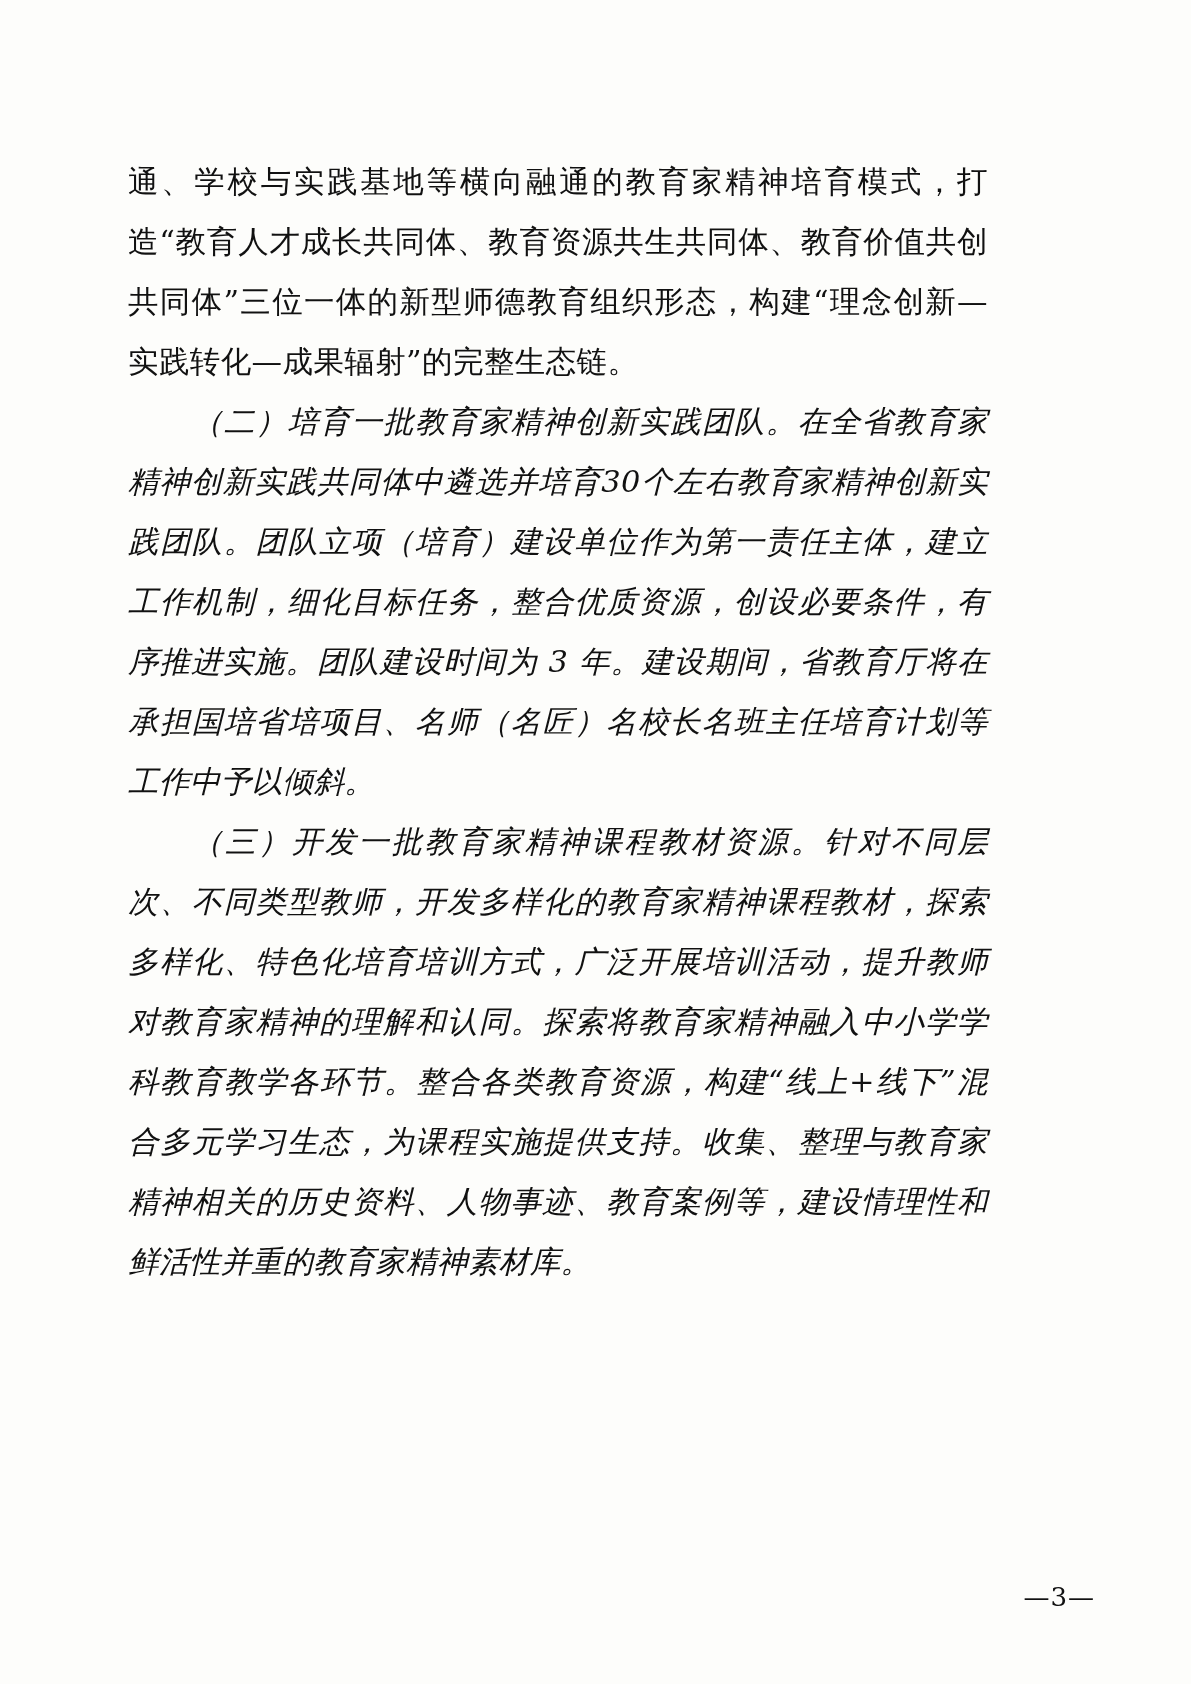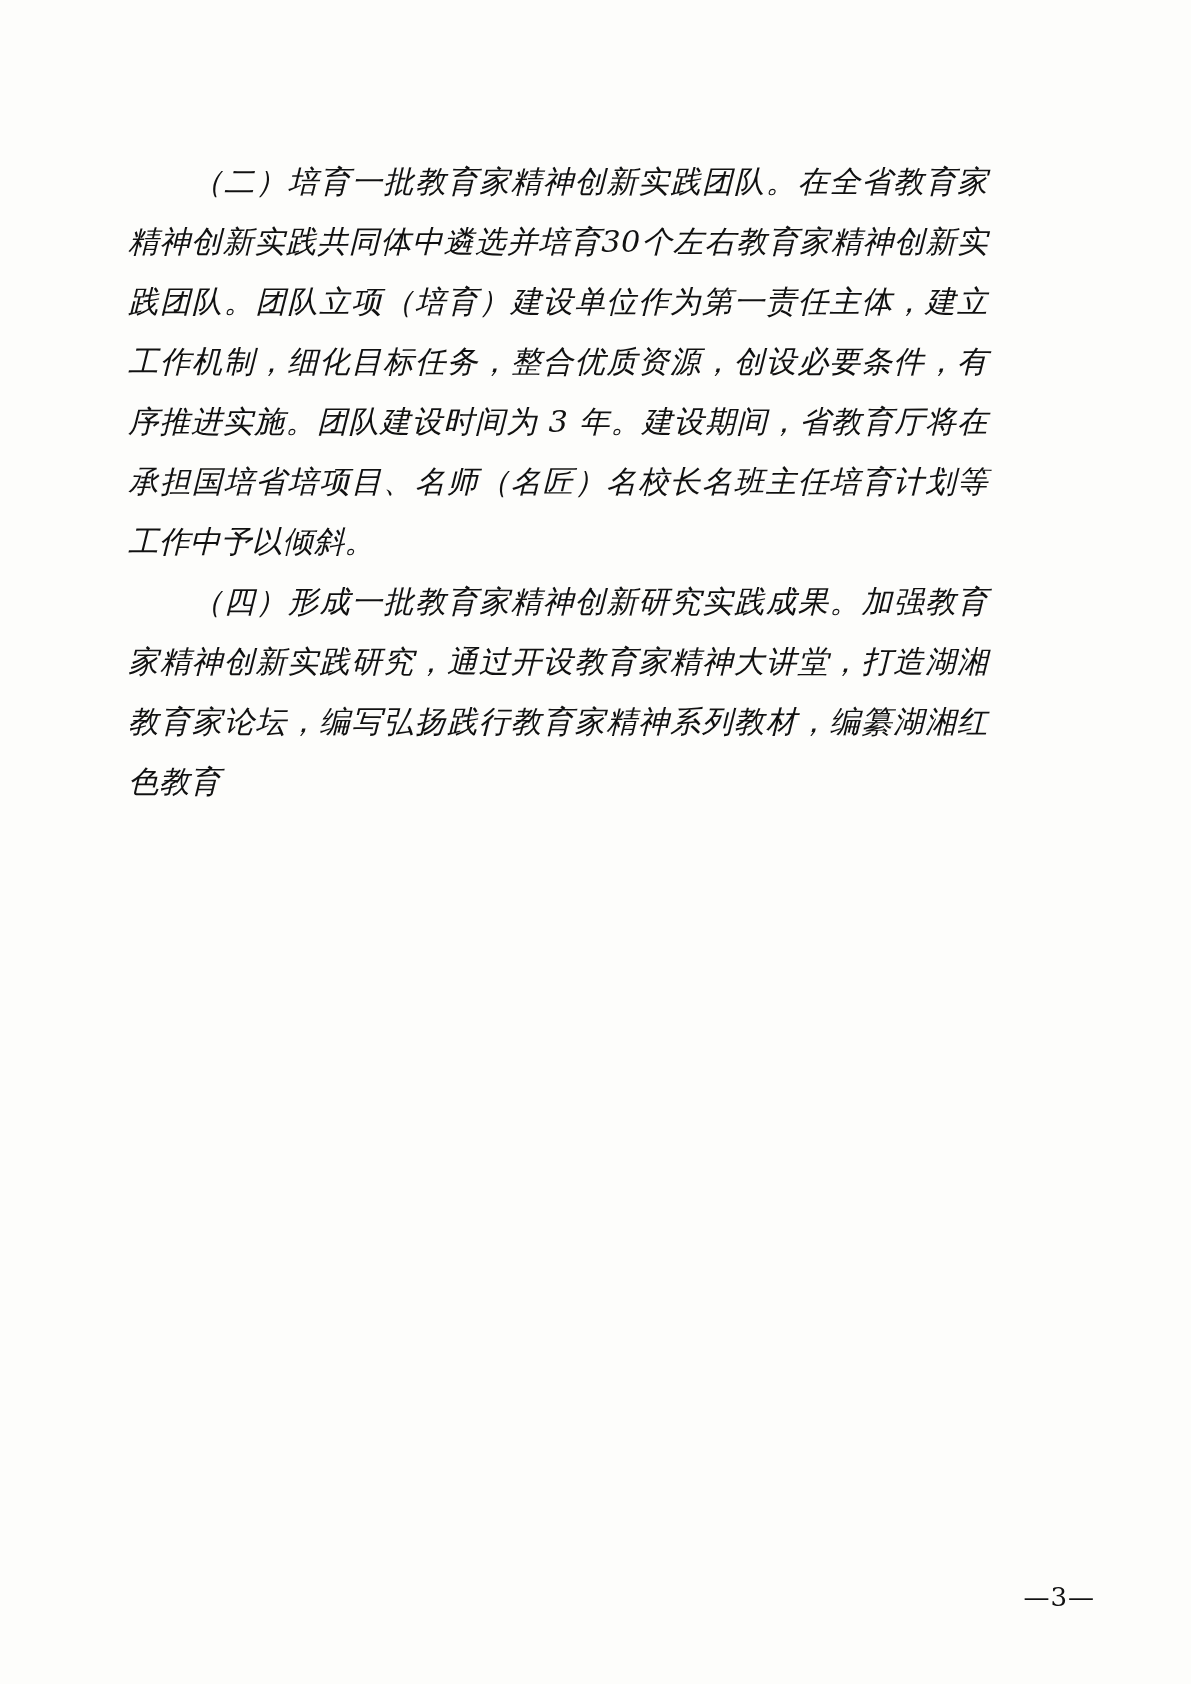--- a/index.html
+++ b/index.html
@@ -49,17 +49,18 @@
     color: #111111;
     letter-spacing: 1px;
     font-family: "DejaVu Serif", "Liberation Serif", serif;
   }
 </style>
 </head>
 <body>
 
 <div class="page">
   <div class="content">
+    <p class="para">通、学校与实践基地等横向融通的教育家精神培育模式，打造“教育人才成长共同体、教育资源共生共同体、教育价值共创共同体”三位一体的新型师德教育组织形态，构建“理念创新—实践转化—成果辐射”的完整生态链。</p>
     <p class="para indent">（二）培育一批教育家精神创新实践团队。在全省教育家精神创新实践共同体中遴选并培育30个左右教育家精神创新实践团队。团队立项（培育）建设单位作为第一责任主体，建立工作机制，细化目标任务，整合优质资源，创设必要条件，有序推进实施。团队建设时间为 3 年。建设期间，省教育厅将在承担国培省培项目、名师（名匠）名校长名班主任培育计划等工作中予以倾斜。</p>
-    <p class="para indent">（四）形成一批教育家精神创新研究实践成果。加强教育家精神创新实践研究，通过开设教育家精神大讲堂，打造湖湘教育家论坛，编写弘扬践行教育家精神系列教材，编纂湖湘红色教育</p>
+    <p class="para indent">（三）开发一批教育家精神课程教材资源。针对不同层次、不同类型教师，开发多样化的教育家精神课程教材，探索多样化、特色化培育培训方式，广泛开展培训活动，提升教师对教育家精神的理解和认同。探索将教育家精神融入中小学学科教育教学各环节。整合各类教育资源，构建“线上+线下”混合多元学习生态，为课程实施提供支持。收集、整理与教育家精神相关的历史资料、人物事迹、教育案例等，建设情理性和鲜活性并重的教育家精神素材库。</p>
   </div>
   <div class="pagenum">—3—</div>
 </div>
 
 </body></html>

